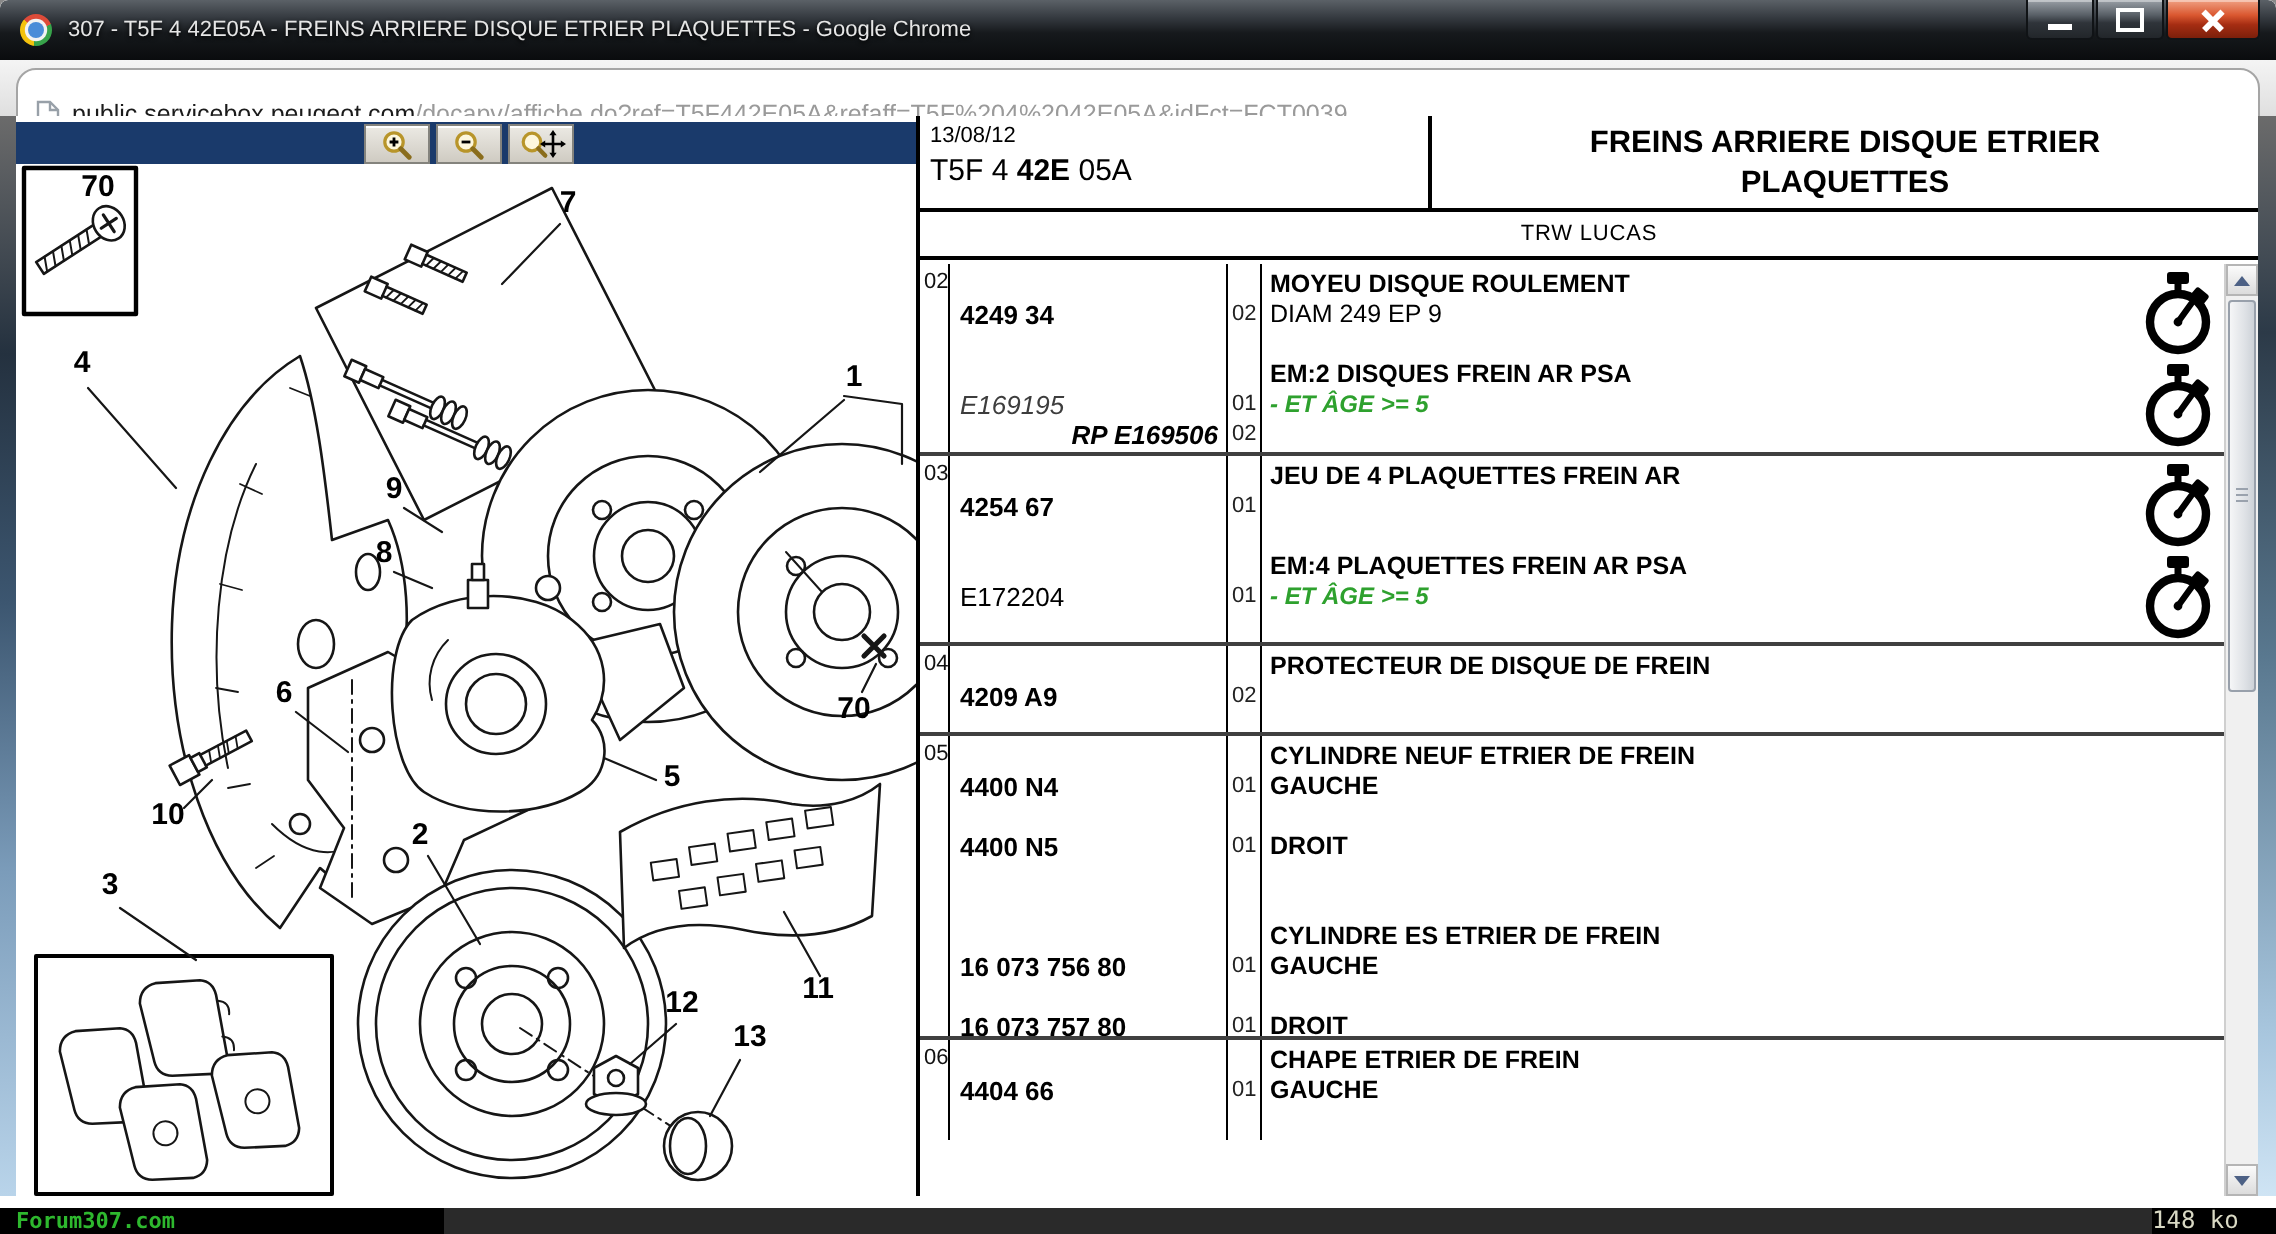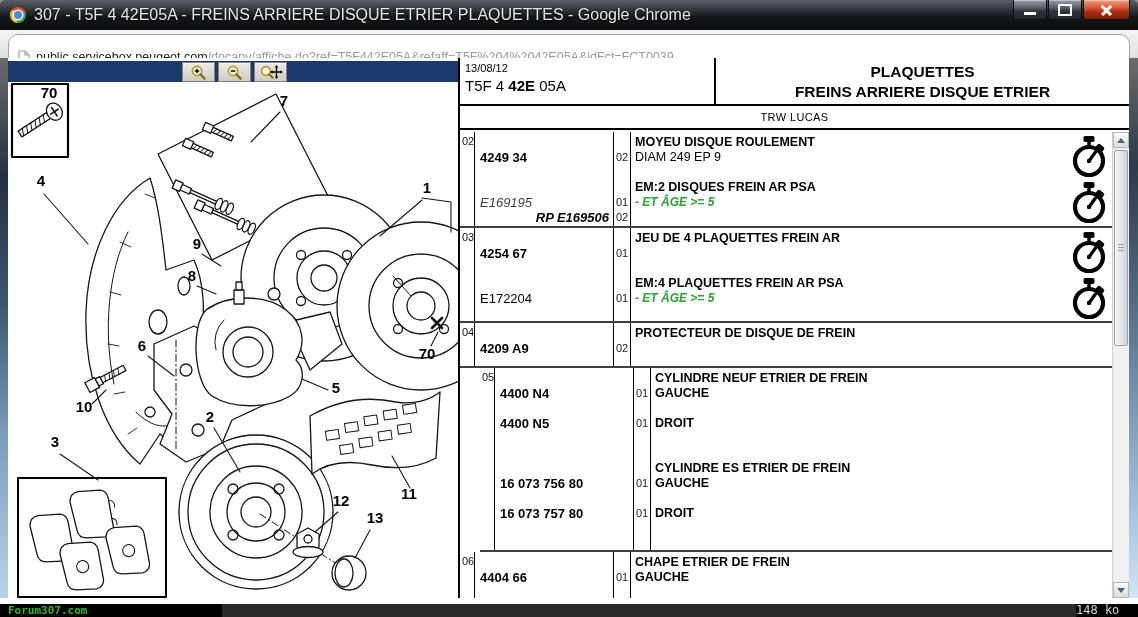--- a/index.html
+++ b/index.html
@@ -5,21 +5,21 @@
   html,body{margin:0;padding:0;background:#888;}
   .screen{position:relative;width:1138px;height:617px;overflow:hidden;background:#fff;
           font-family:"Liberation Sans",sans-serif;border-radius:4px 4px 0 0;}
   
   .titlebar{position:absolute;top:0;left:0;right:0;height:30px;
     background:linear-gradient(#5b6167 0%,#34393f 30%,#16191c 55%,#0a0c0e 100%);
     display:flex;align-items:center;border-radius:4px 4px 0 0;}
   .clogo{width:16px;height:16px;border-radius:50%;margin:0 8px 0 10px;position:relative;
     background:conic-gradient(from -50deg,#dd4b39 0 33%,#37a34a 0 66%,#f4c20d 0 100%);}
   .clogo i{position:absolute;inset:4px;border-radius:50%;background:#4a8cd8;box-shadow:0 0 0 1.6px #f2f2f2;}
-  .wtitle{color:#e6e6e6;font-size:16px;white-space:nowrap;text-shadow:0 1px 2px #000;}
+  .wtitle{color:#e6e6e6;font-size:11px;white-space:nowrap;text-shadow:0 1px 2px #000;}
   .winbtns{position:absolute;top:0;right:8px;display:flex;}
   .wb{width:32px;height:19px;margin-left:1px;border:1px solid #101316;border-top:none;
     border-radius:0 0 3px 3px;display:flex;align-items:center;justify-content:center;
     background:linear-gradient(#9aa0a7,#585f66 40%,#2f343a 60%,#22262a);
     box-shadow:inset 0 1px 0 rgba(255,255,255,.4);}
   .wb.close{width:45px;background:linear-gradient(#f0a183,#da5730 40%,#a52d12 65%,#7c1f0b);}
   .g-min{width:12px;height:3px;background:#fff;margin-top:7px;}
   .g-max{width:10px;height:8px;border:2px solid #fff;}
   .g-close{position:relative;width:13px;height:13px;}
   .g-close:before,.g-close:after{content:"";position:absolute;left:0;top:5.5px;width:13px;height:2.5px;background:#fff;}
@@ -334,22 +334,22 @@
         </svg>
     </div>
 
     <div class="tpane">
       <div class="h1">
         <div class="hdate">
           <div class="d1">13/08/12</div>
           <div class="d2"><span>T5F 4 </span><b>42E</b><span> 05A</span></div>
         </div>
         <div class="htitle">
+          <div>FREINS ARRIERE DISQUE ETRIER</div>
           <div>PLAQUETTES</div>
-          <div>FREINS ARRIERE DISQUE ETRIER</div>
         </div>
       </div>
       <div class="hsupp">TRW LUCAS</div>
 
       <div class="tdata">
           <div class="prow" style="height: 96px;">
             <div class="vs" style="left: 14px;"></div>
             <div class="vs" style="left: 153px;"></div>
             <div class="vs" style="left: 170px;"></div>
             <span class="ridx">02</span>
@@ -489,21 +489,21 @@
               <span class="c-qty"></span>
               <span class="c-desc s-bold">PROTECTEUR DE DISQUE DE FREIN</span>
             </div>
             <div class="pl">
               <span class="c-idx"></span>
               <span class="c-part s-bold">4209 A9</span>
               <span class="c-qty">02</span>
               <span class="c-desc "></span>
             </div>
           </div>
-          <div class="prow" style="height: 184px; margin-left: 20px;">
+          <div class="prow" style="height: 152px;">
             <div class="vs" style="left: 14px;"></div>
             <div class="vs" style="left: 153px;"></div>
             <div class="vs" style="left: 170px;"></div>
             <span class="ridx">05</span>
             <div class="pl">
               <span class="c-idx"></span>
               <span class="c-part "></span>
               <span class="c-qty"></span>
               <span class="c-desc s-bold">CYLINDRE NEUF ETRIER DE FREIN</span>
             </div>

